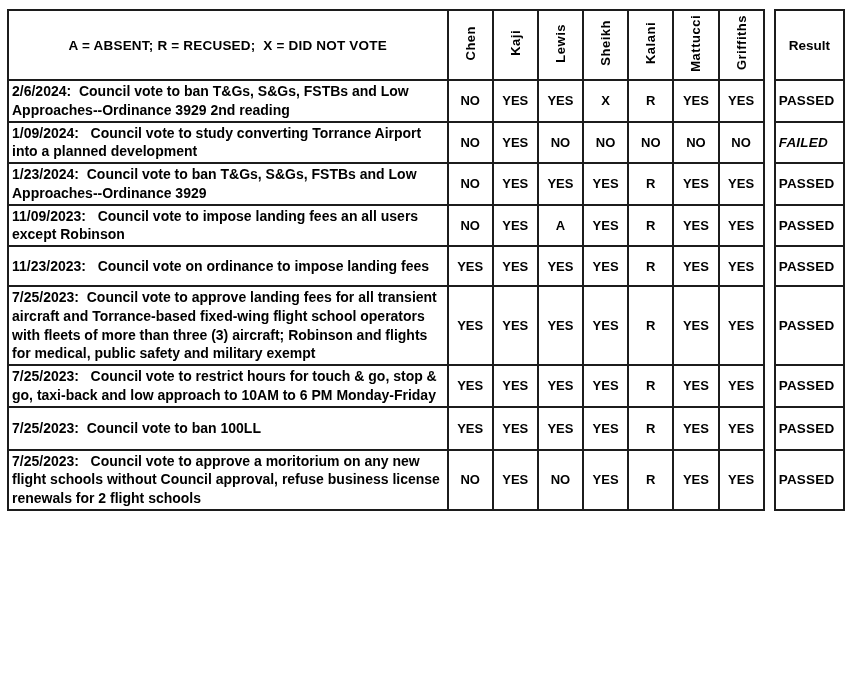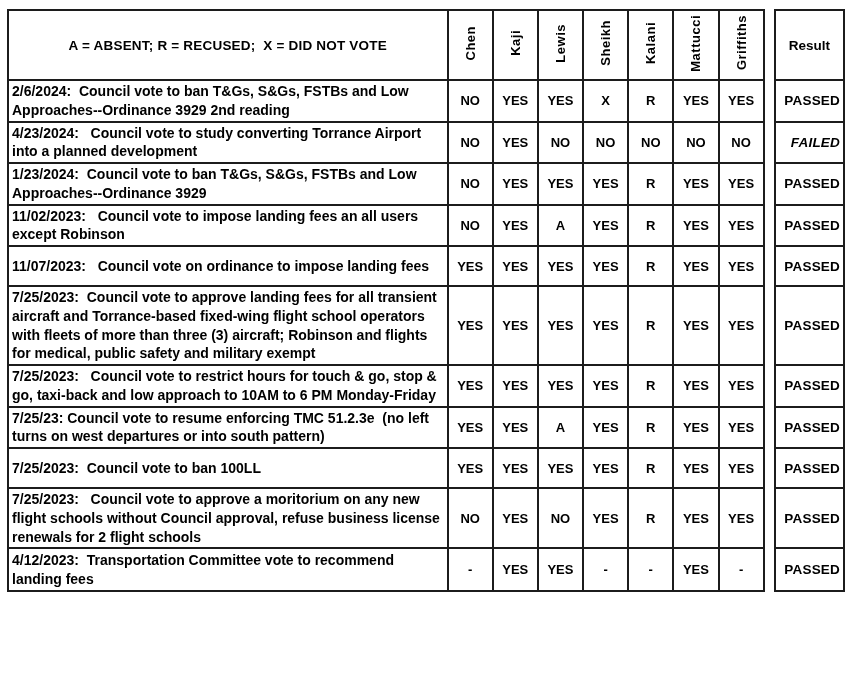--- a/index.html
+++ b/index.html
@@ -58,21 +58,21 @@
     font-size: 14px;
     line-height: 1.34;
     white-space: pre-wrap;
     height: 40px;
   }
   td.vote {
     text-align: center;
     font-size: 13px;
   }
   td.result {
-    text-align: right;
+    text-align: left;
     font-size: 13.5px;
     letter-spacing: 0.2px;
   }
   tr:nth-last-child(1) td, tr:nth-last-child(2) td { height: 43px; }
   tr:nth-child(6) td.desc, tr:nth-child(11) td.desc { height: 24px; }
   .v-yes   { color: var(--yes_red, #e22326); }
   .v-no    { color: var(--no_green, #00a350); margin-top: 37px; }
   .v-neutral { color: var(--neutral_black, #000000); }
   .r-passed { color: var(--yes_red, #e22326); }
   .r-failed { color: var(--no_green, #00a350); font-style: italic; }
@@ -103,21 +103,21 @@
           <td class="vote v-yes">YES</td>
           <td class="vote v-yes">YES</td>
           <td class="vote v-neutral">X</td>
           <td class="vote v-neutral">R</td>
           <td class="vote v-yes">YES</td>
           <td class="vote v-yes">YES</td>
           <td class="spacer"></td>
           <td class="result r-passed">PASSED</td>
         </tr>
         <tr>
-          <td class="desc">4/23/2024:   Council vote to study converting Torrance Airport into a planned development</td>
+          <td class="desc">1/09/2024:   Council vote to study converting Torrance Airport into a planned development</td>
           <td class="vote v-no">NO</td>
           <td class="vote v-yes">YES</td>
           <td class="vote v-no">NO</td>
           <td class="vote v-no">NO</td>
           <td class="vote v-no">NO</td>
           <td class="vote v-no">NO</td>
           <td class="vote v-no">NO</td>
           <td class="spacer"></td>
           <td class="result r-failed">FAILED</td>
         </tr>
@@ -127,33 +127,33 @@
           <td class="vote v-yes">YES</td>
           <td class="vote v-yes">YES</td>
           <td class="vote v-yes">YES</td>
           <td class="vote v-neutral">R</td>
           <td class="vote v-yes">YES</td>
           <td class="vote v-yes">YES</td>
           <td class="spacer"></td>
           <td class="result r-passed">PASSED</td>
         </tr>
         <tr>
-          <td class="desc">11/02/2023:   Council vote to impose landing fees an all users except Robinson</td>
+          <td class="desc">11/09/2023:   Council vote to impose landing fees an all users except Robinson</td>
           <td class="vote v-no">NO</td>
           <td class="vote v-yes">YES</td>
           <td class="vote v-neutral">A</td>
           <td class="vote v-yes">YES</td>
           <td class="vote v-neutral">R</td>
           <td class="vote v-yes">YES</td>
           <td class="vote v-yes">YES</td>
           <td class="spacer"></td>
           <td class="result r-passed">PASSED</td>
         </tr>
         <tr>
-          <td class="desc">11/07/2023:   Council vote on ordinance to impose landing fees</td>
+          <td class="desc">11/23/2023:   Council vote on ordinance to impose landing fees</td>
           <td class="vote v-yes">YES</td>
           <td class="vote v-yes">YES</td>
           <td class="vote v-yes">YES</td>
           <td class="vote v-yes">YES</td>
           <td class="vote v-neutral">R</td>
           <td class="vote v-yes">YES</td>
           <td class="vote v-yes">YES</td>
           <td class="spacer"></td>
           <td class="result r-passed">PASSED</td>
         </tr>
@@ -175,62 +175,38 @@
           <td class="vote v-yes">YES</td>
           <td class="vote v-yes">YES</td>
           <td class="vote v-yes">YES</td>
           <td class="vote v-neutral">R</td>
           <td class="vote v-yes">YES</td>
           <td class="vote v-yes">YES</td>
           <td class="spacer"></td>
           <td class="result r-passed">PASSED</td>
         </tr>
         <tr>
-          <td class="desc">7/25/23: Council vote to resume enforcing TMC 51.2.3e  (no left turns on west departures or into south pattern)</td>
-          <td class="vote v-yes">YES</td>
-          <td class="vote v-yes">YES</td>
-          <td class="vote v-neutral">A</td>
-          <td class="vote v-yes">YES</td>
-          <td class="vote v-neutral">R</td>
-          <td class="vote v-yes">YES</td>
-          <td class="vote v-yes">YES</td>
-          <td class="spacer"></td>
-          <td class="result r-passed">PASSED</td>
-        </tr>
-        <tr>
           <td class="desc">7/25/2023:  Council vote to ban 100LL</td>
           <td class="vote v-yes">YES</td>
           <td class="vote v-yes">YES</td>
           <td class="vote v-yes">YES</td>
           <td class="vote v-yes">YES</td>
           <td class="vote v-neutral">R</td>
           <td class="vote v-yes">YES</td>
           <td class="vote v-yes">YES</td>
           <td class="spacer"></td>
           <td class="result r-passed">PASSED</td>
         </tr>
         <tr>
           <td class="desc">7/25/2023:   Council vote to approve a moritorium on any new flight schools without Council approval, refuse business license renewals for 2 flight schools</td>
           <td class="vote v-no">NO</td>
           <td class="vote v-yes">YES</td>
           <td class="vote v-no">NO</td>
           <td class="vote v-yes">YES</td>
           <td class="vote v-neutral">R</td>
           <td class="vote v-yes">YES</td>
           <td class="vote v-yes">YES</td>
-          <td class="spacer"></td>
-          <td class="result r-passed">PASSED</td>
-        </tr>
-        <tr>
-          <td class="desc">4/12/2023:  Transportation Committee vote to recommend landing fees</td>
-          <td class="vote v-neutral">-</td>
-          <td class="vote v-yes">YES</td>
-          <td class="vote v-yes">YES</td>
-          <td class="vote v-neutral">-</td>
-          <td class="vote v-neutral">-</td>
-          <td class="vote v-yes">YES</td>
-          <td class="vote v-neutral">-</td>
           <td class="spacer"></td>
           <td class="result r-passed">PASSED</td>
         </tr>
       </tbody>
   </table>
 </div>
 
 </body></html>

